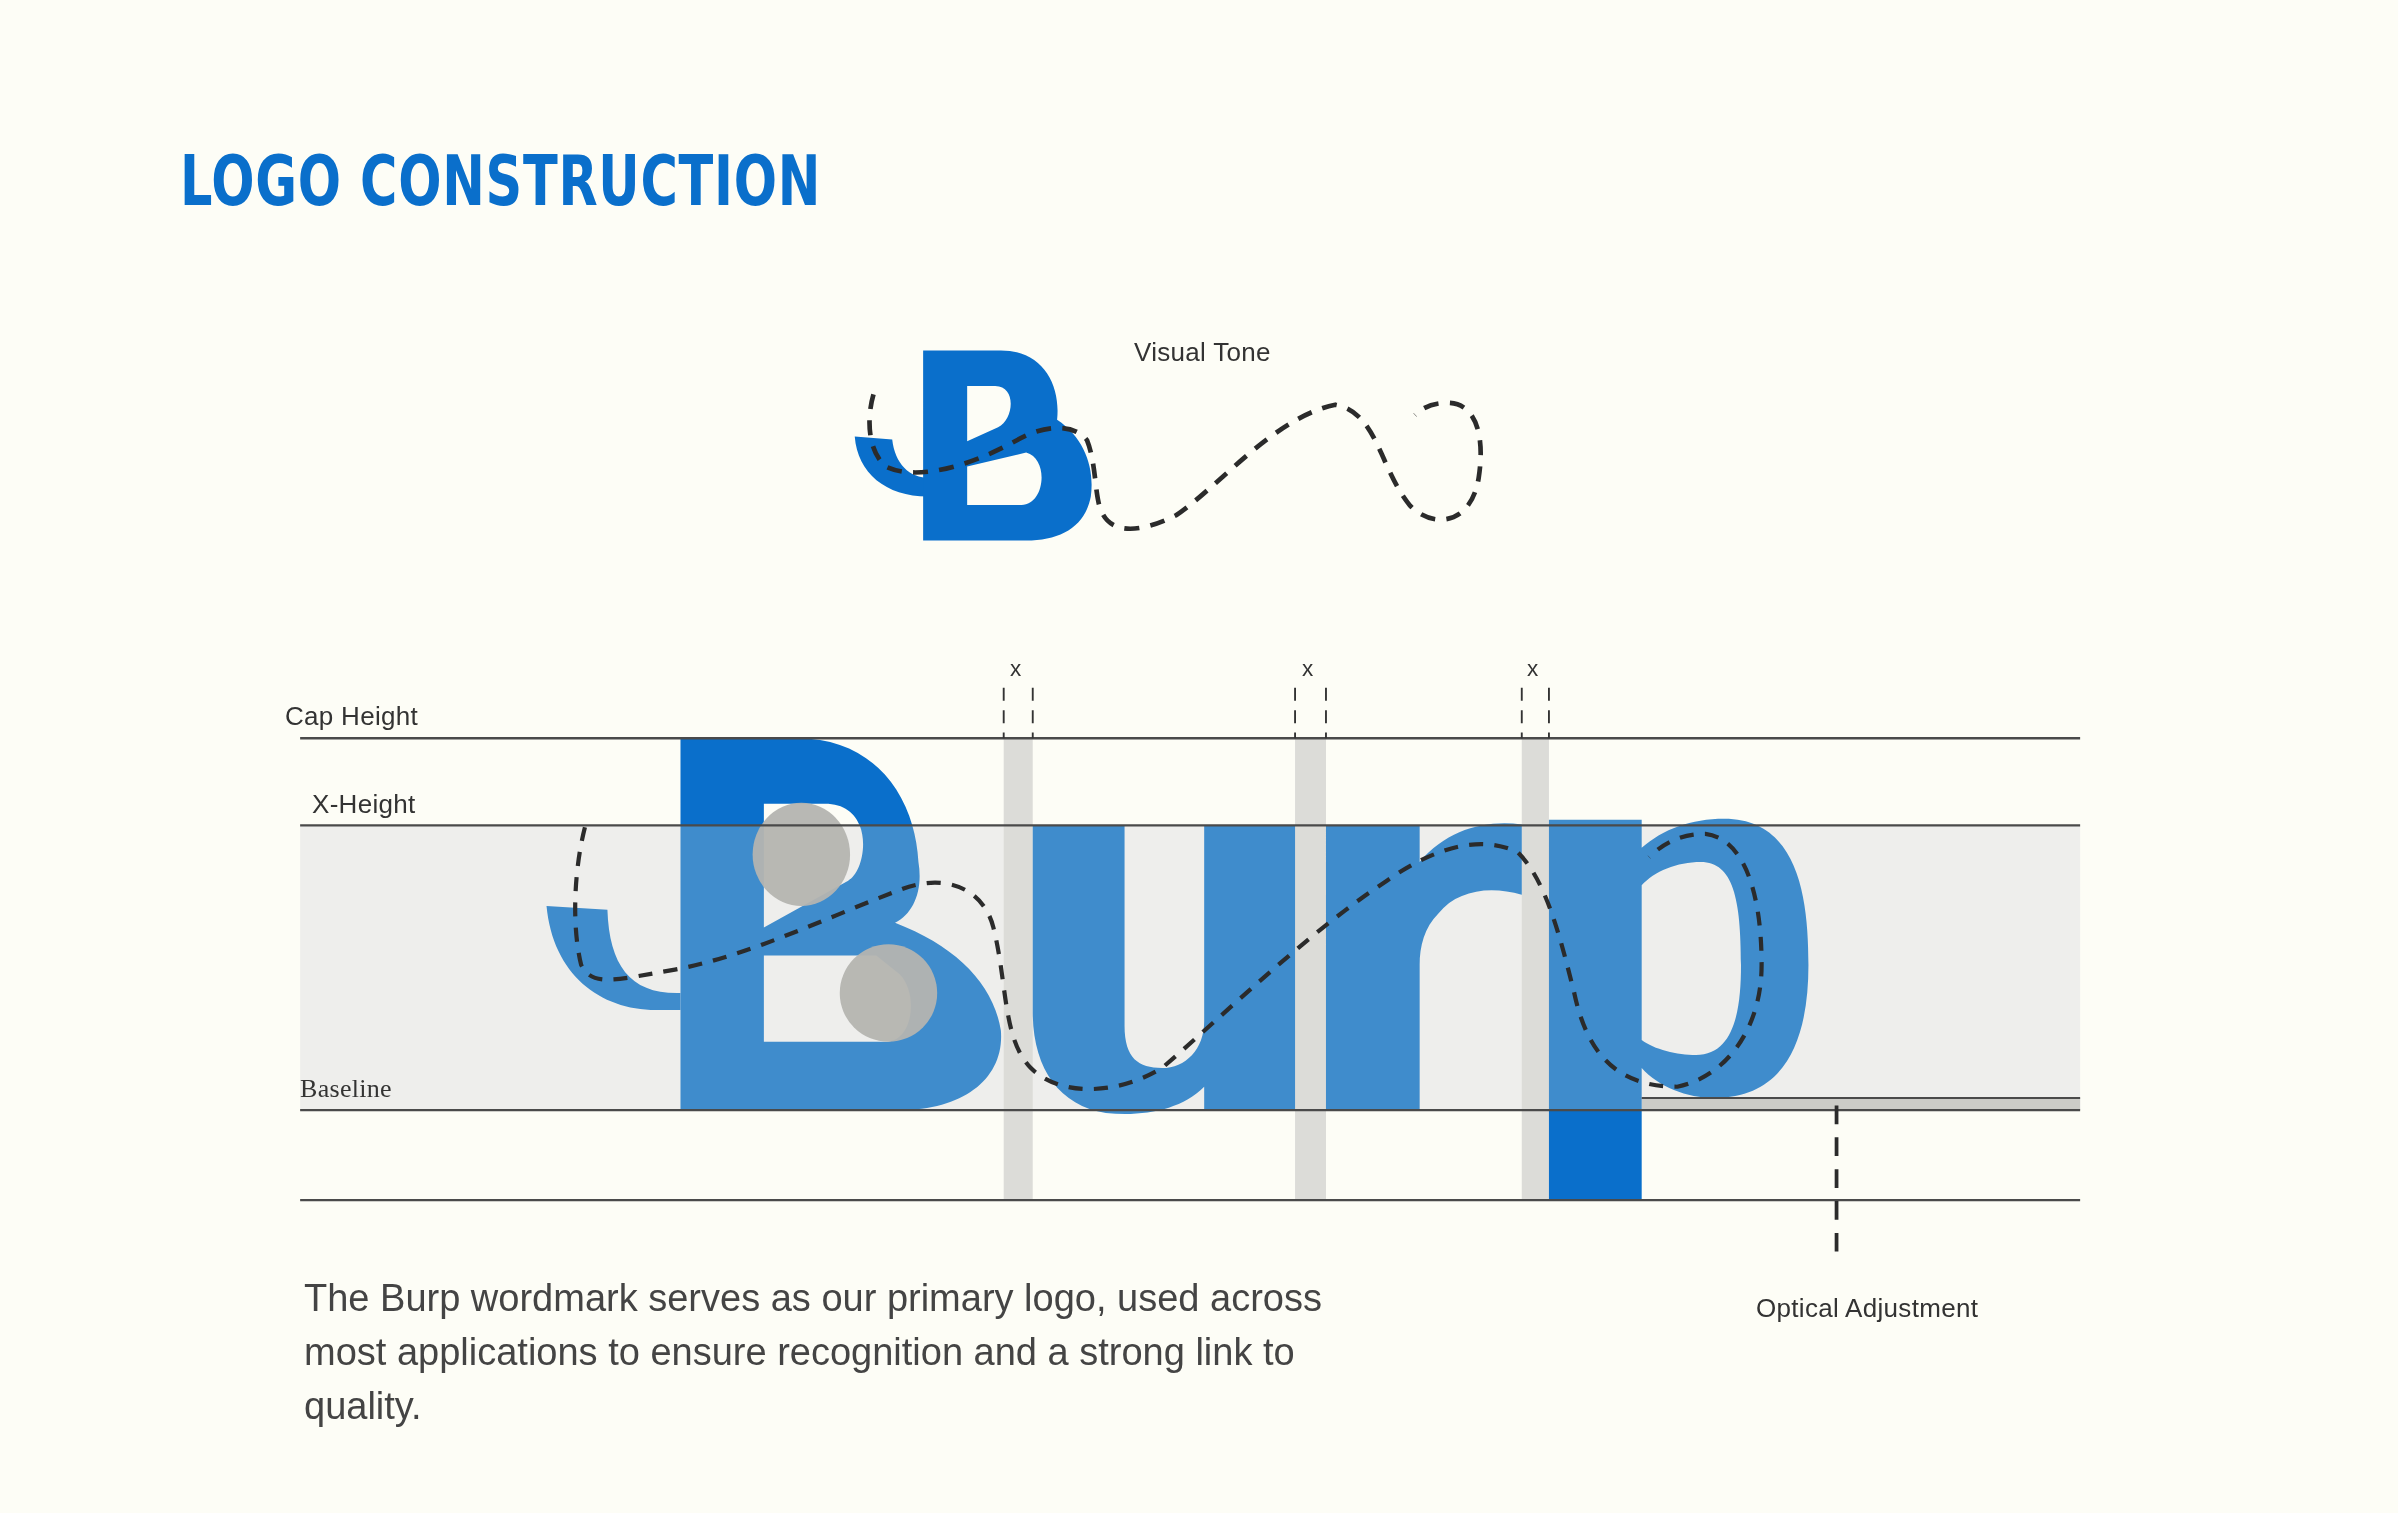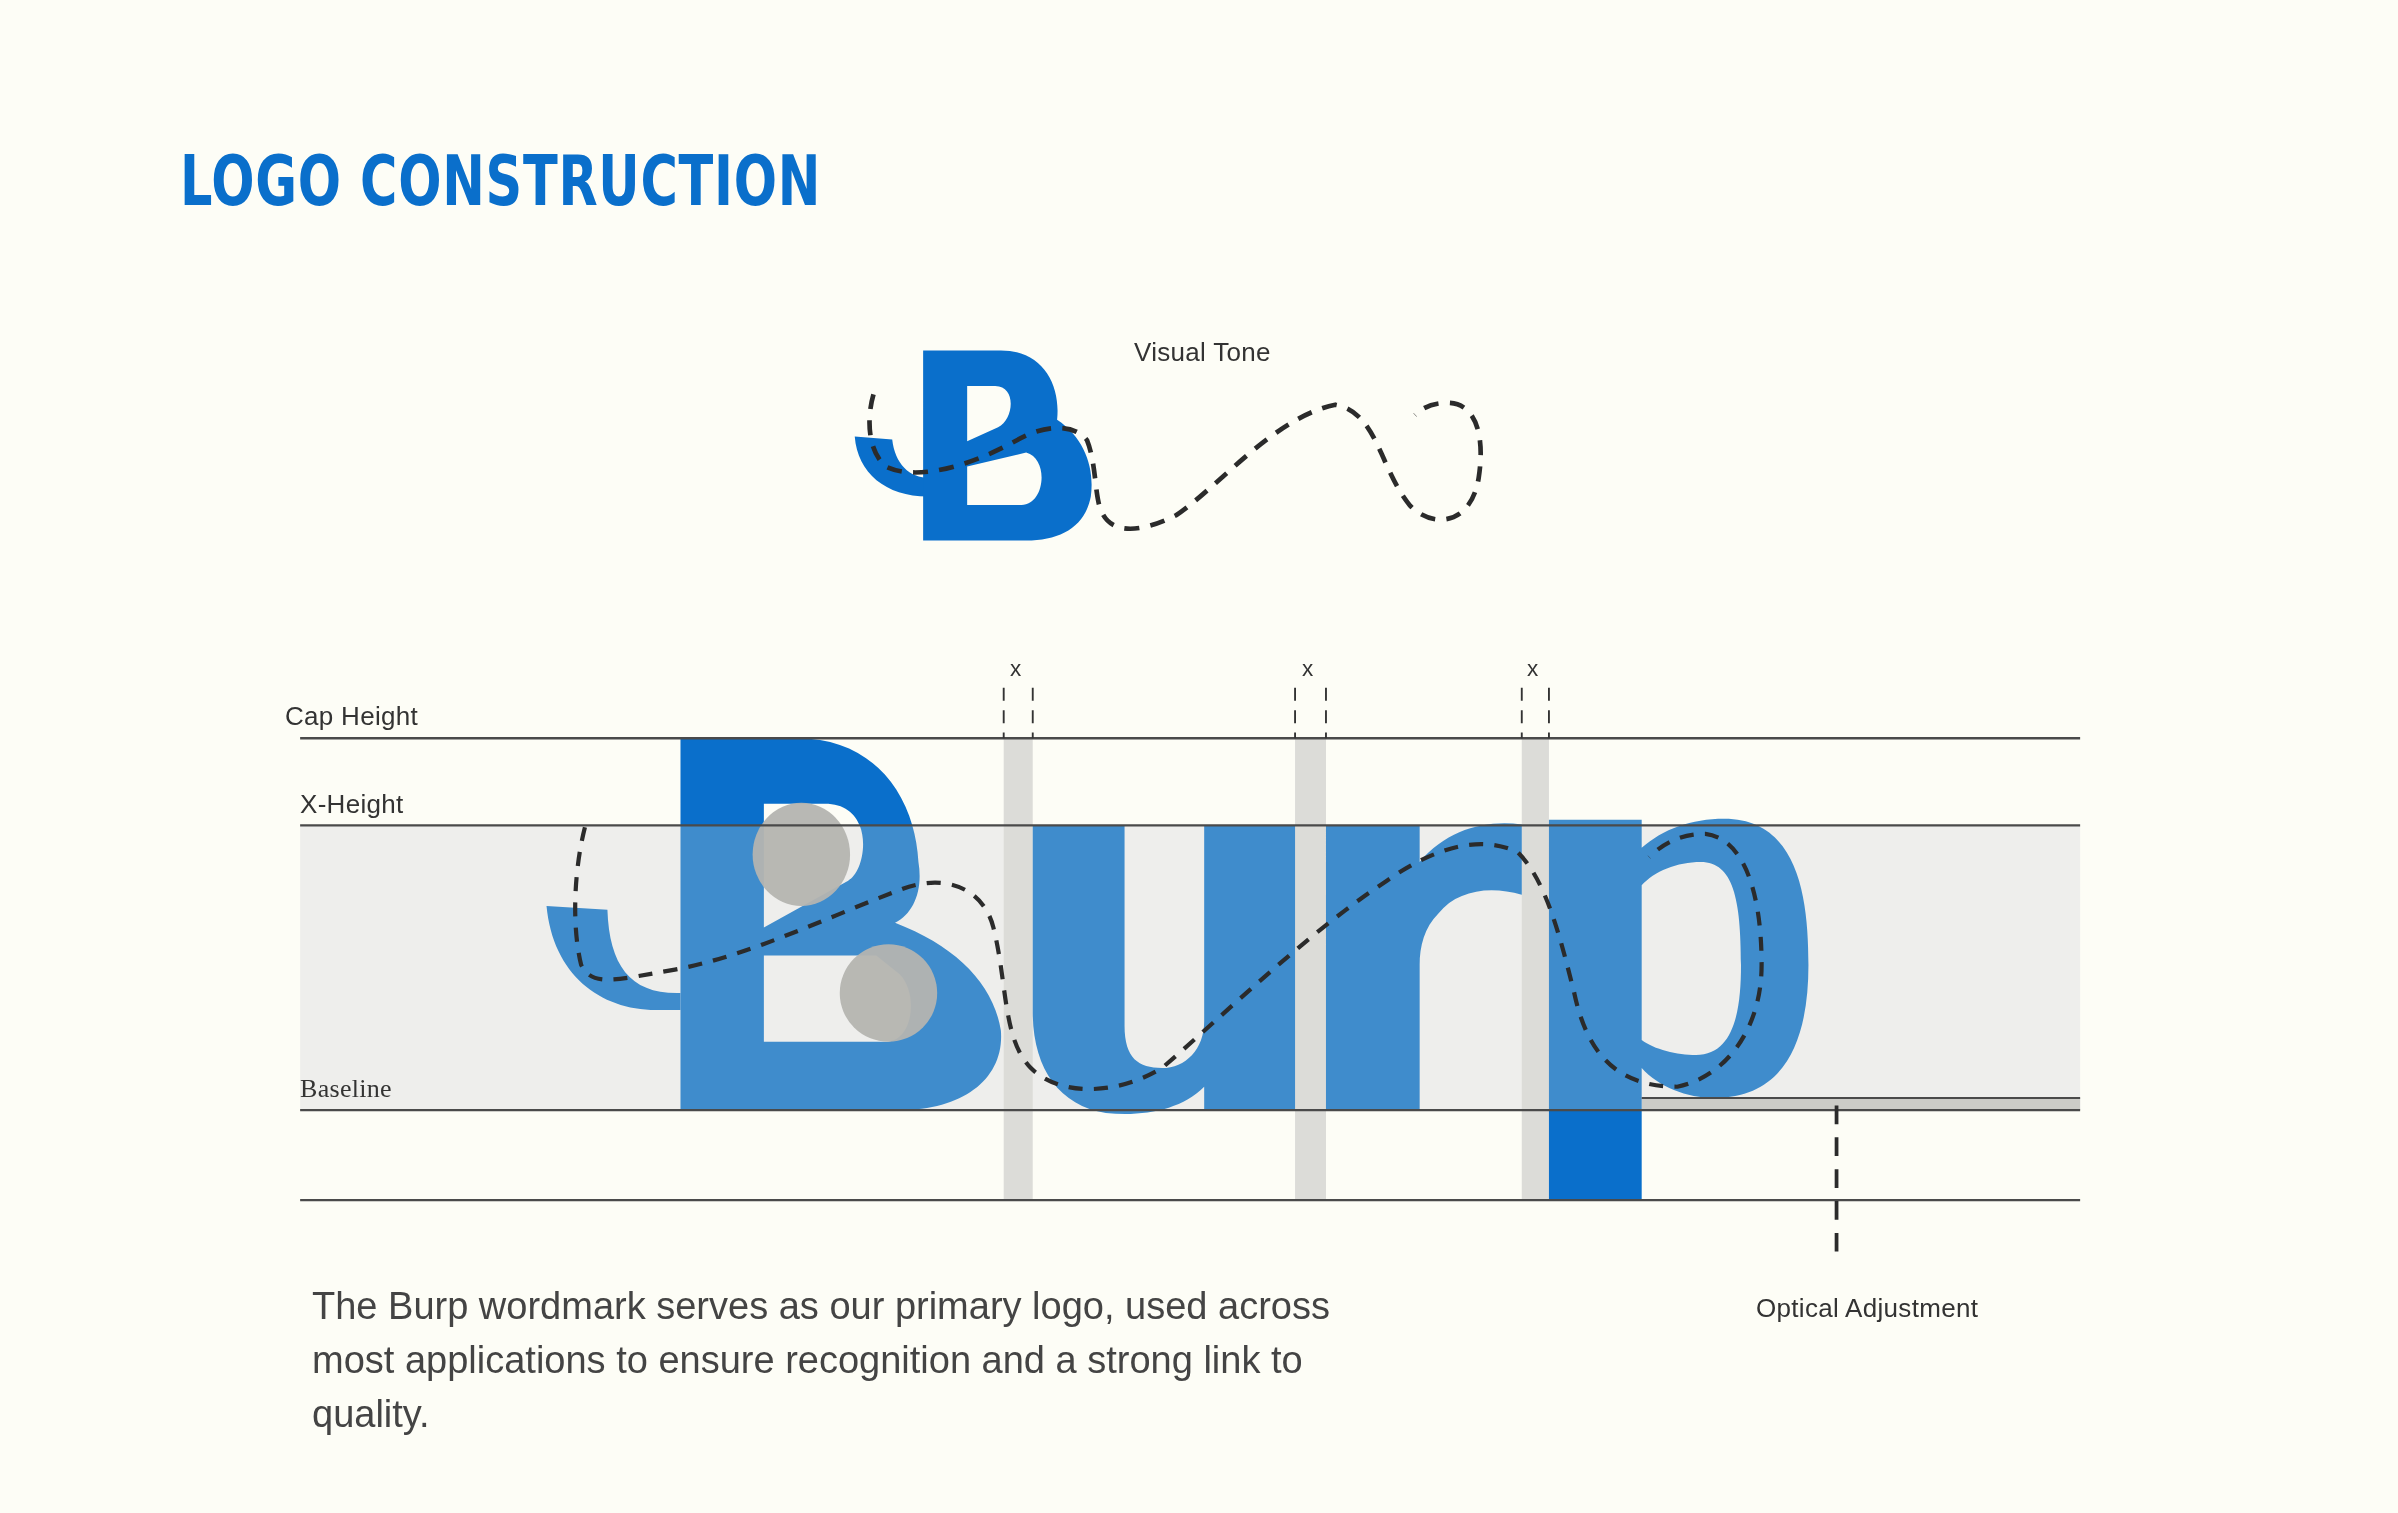--- a/index.html
+++ b/index.html
@@ -18,21 +18,21 @@
       color: #0a6fcb;
       transform: scaleX(0.82); transform-origin: left top;
     }
     .label {
       position: absolute; font-size: 26px; color: #333;
       white-space: nowrap; letter-spacing: 0.3px;
     }
     .x-mark { position: absolute; font-size: 22.5px; color: #333; }
     .description {
       position: absolute; left: 300px; top: 1267px;
-      width: 1031px; margin: 12px;
+      width: 1031px; margin: 4px;
       font-size: 38px; line-height: 54px; color: #444;
     }
     svg.canvas { position: absolute; left: 0; top: 0; }
   </style>
 </head>
 <body>
 
 <h1 class="page-title">LOGO CONSTRUCTION</h1>
 
 <div class="label" style="left:1134px; top:337px;">Visual Tone</div>
@@ -108,21 +108,21 @@
     <line x1="1382" y1="734" x2="1382" y2="788"></line>
     <line x1="1415" y1="734" x2="1415" y2="788"></line>
     <line x1="1624" y1="734" x2="1624" y2="788"></line>
     <line x1="1653" y1="734" x2="1653" y2="788"></line>
   </g>
 
   <line x1="1960" y1="1180" x2="1960" y2="1350" stroke="#2b2b2b" stroke-width="4" stroke-dasharray="20 14"></line>
 </svg>
 
 <div class="label" style="left:285px; top:701px;">Cap Height</div>
-<div class="label" style="left:300px; top:789px;">X-Height</div>
+<div class="label" style="left:312px; top:789px;">X-Height</div>
 <div class="label" style="left:300px; top:1074px;font-family:Liberation Serif, serif;">Baseline</div>
 
 <div class="x-mark" style="left:1010px; top:656px;">x</div>
 <div class="x-mark" style="left:1302px; top:656px;">x</div>
 <div class="x-mark" style="left:1527px; top:656px;">x</div>
 
 <div class="label" style="left:1722px; top:1293px;margin-left:34px;">Optical Adjustment</div>
 
 <p class="description">The Burp wordmark serves as our primary logo, used across most applications to ensure recognition and a strong link to quality.</p>
 

